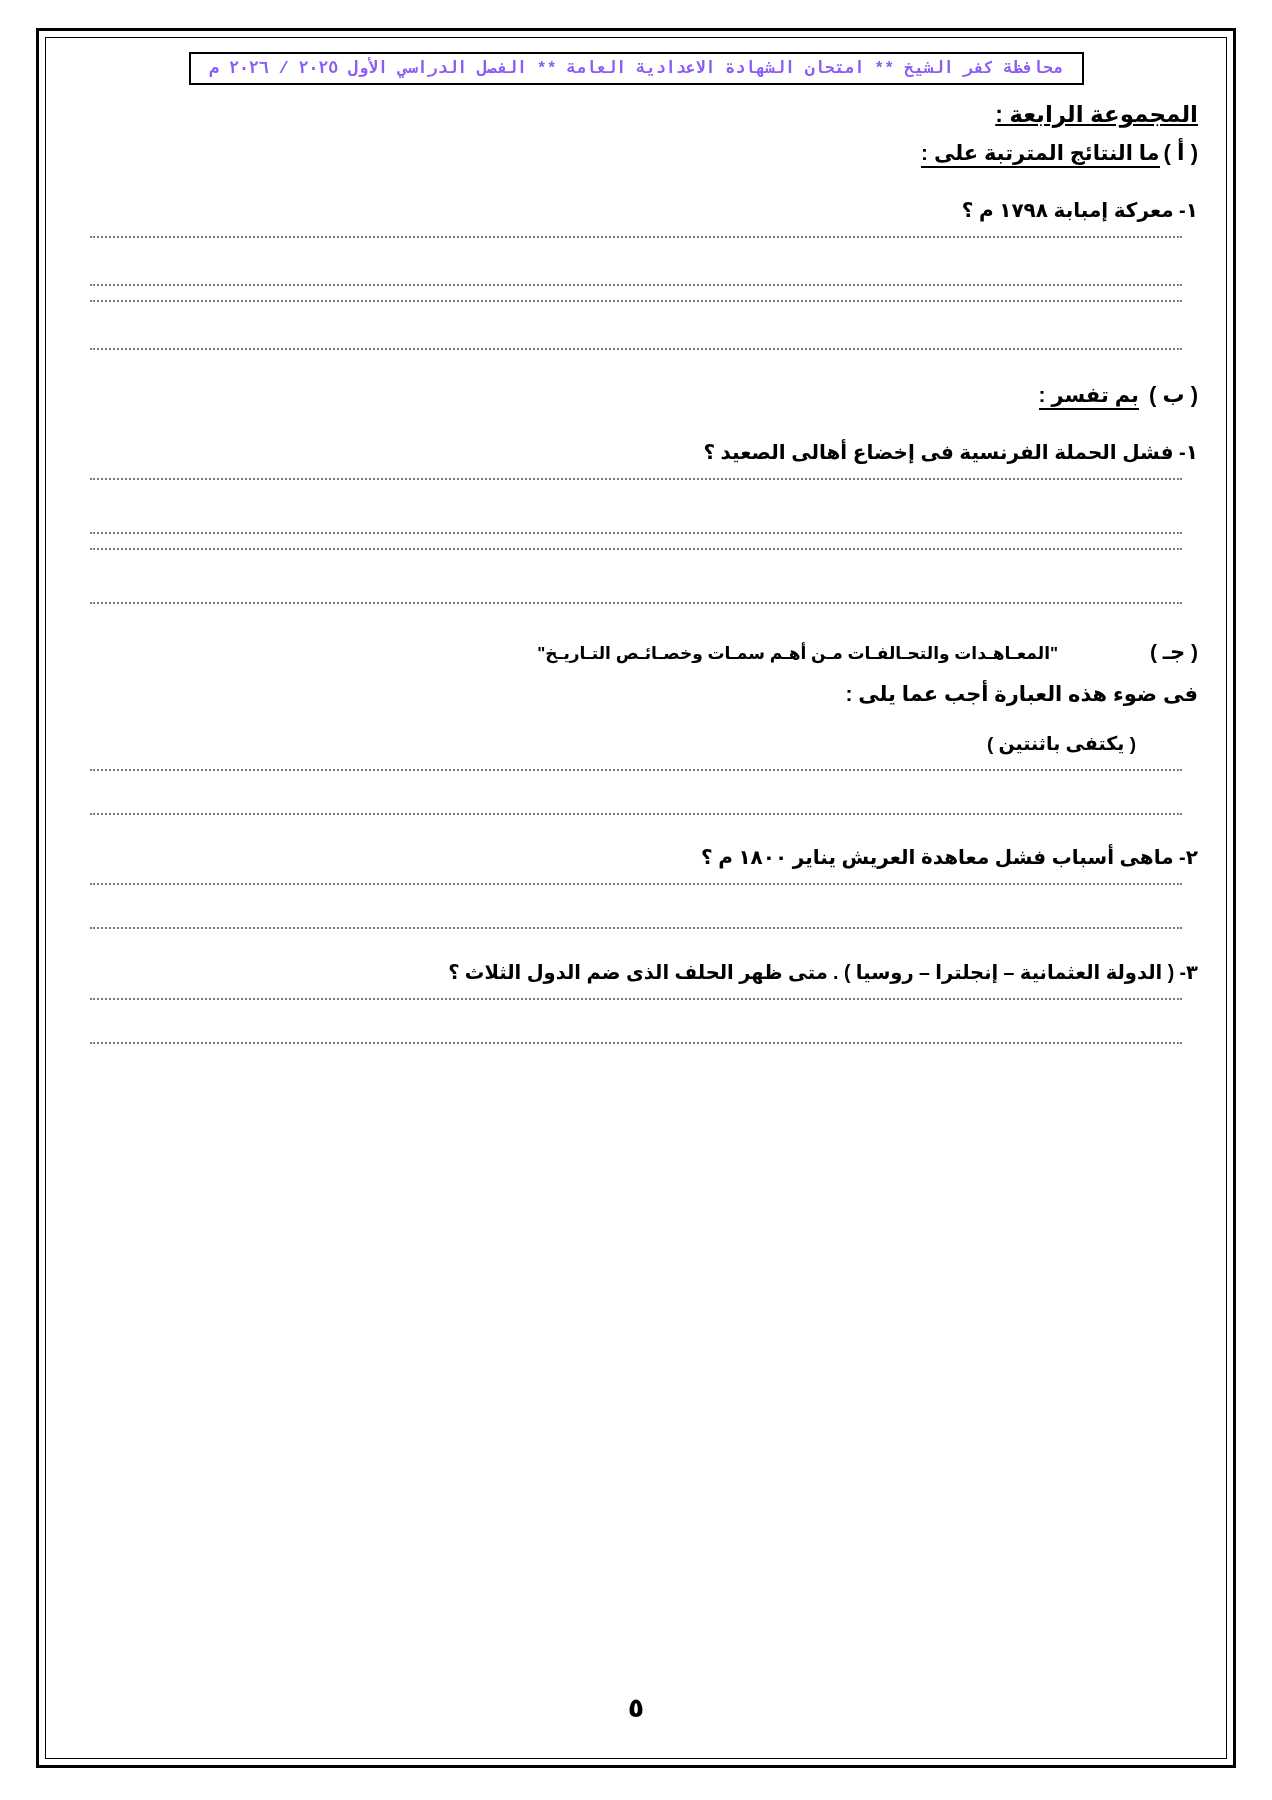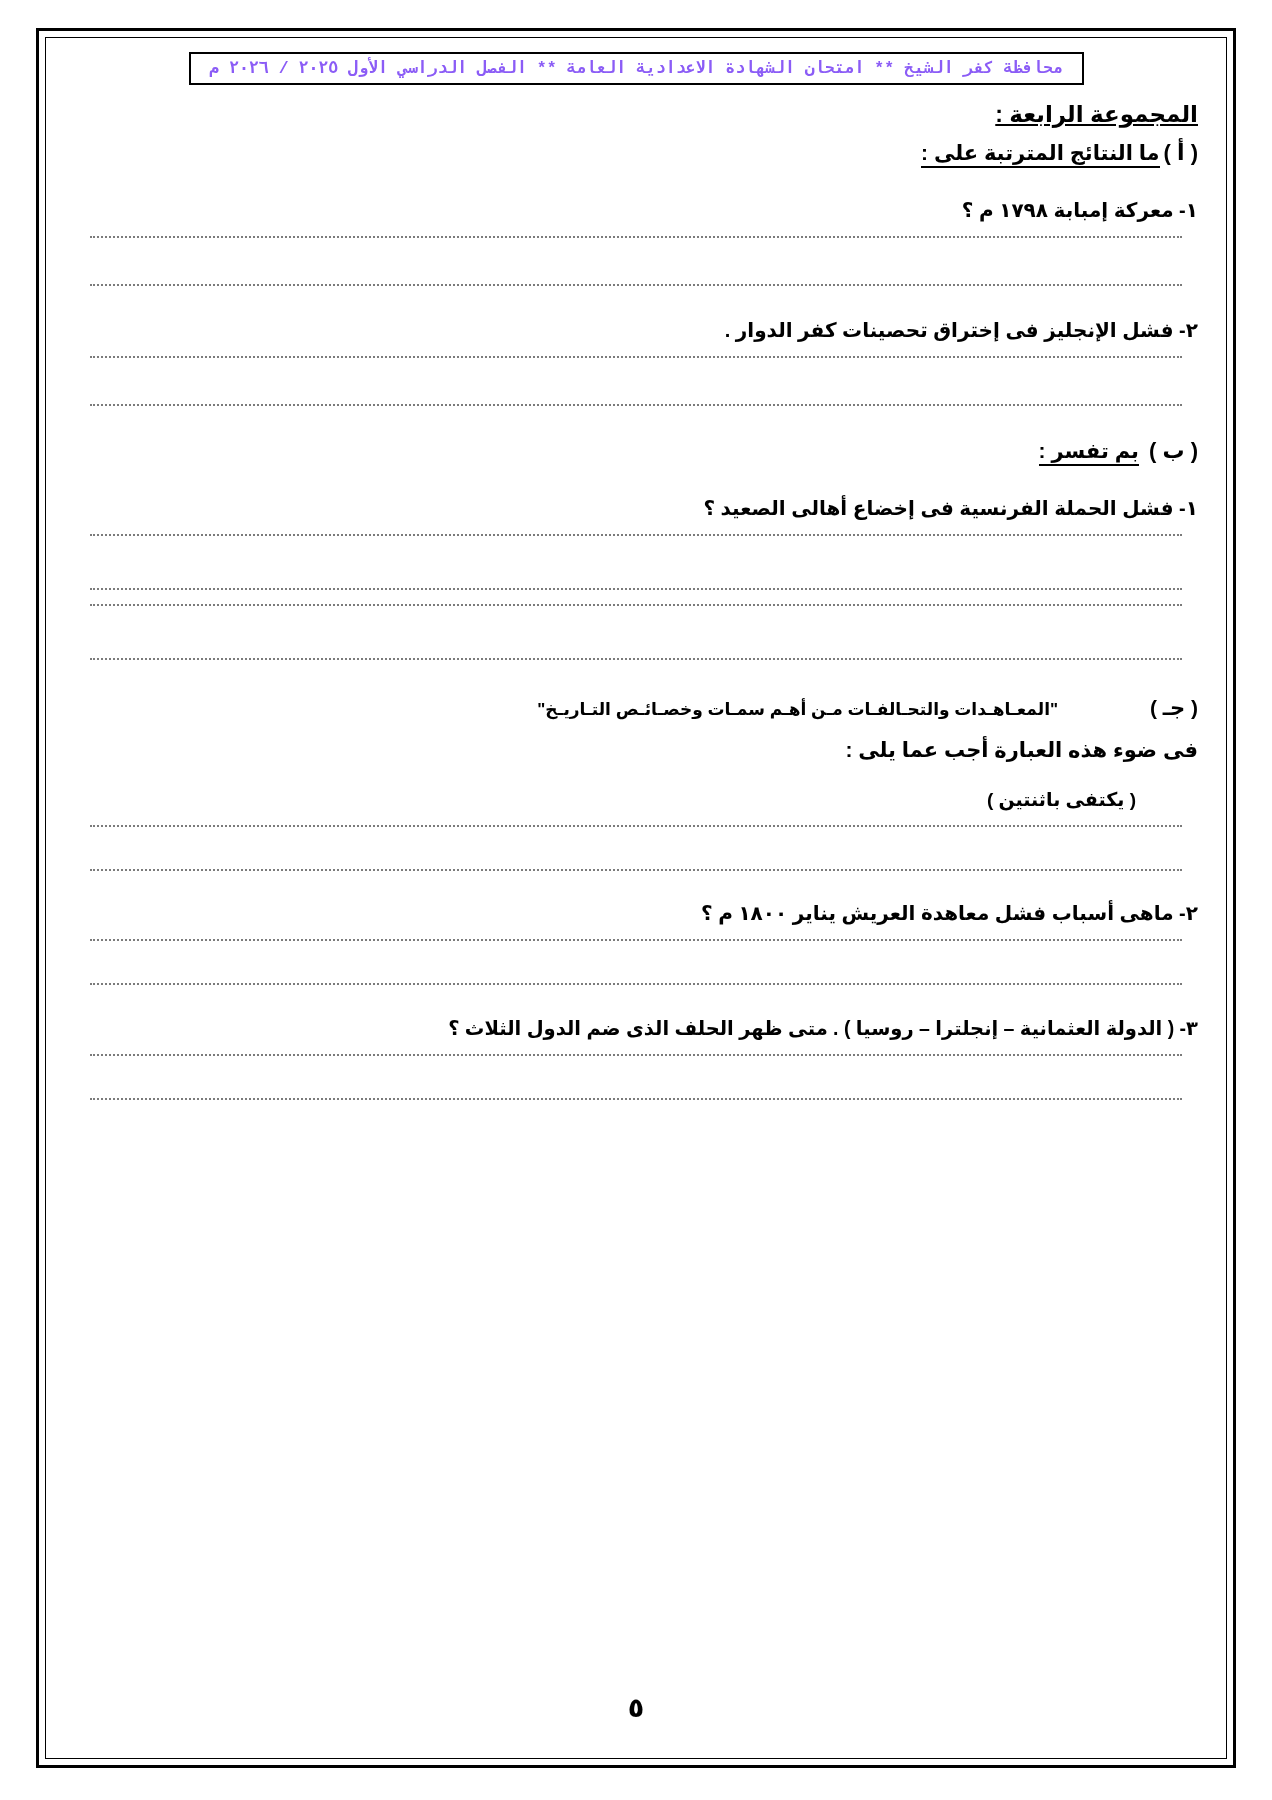--- a/index.html
+++ b/index.html
@@ -197,21 +197,20 @@
         <span class="part-text">ما النتائج المترتبة على   :</span>
       </div>
 
       <div class="q-line" style="margin-top:30px;">١- معركة إمبابة ١٧٩٨ م  ؟</div>
 
       <div class="rules">
         <div class="rule"></div>
         <div class="rule"></div>
       </div>
 
-      <div class="q-line" style="margin-top:32px;">٢- فشل الإنجليز فى إختراق تحصينات كفر الدوار  .</div>
 
       <div class="rules">
         <div class="rule"></div>
         <div class="rule"></div>
       </div>
 
       <div class="part-row" style="margin-top:32px;">
         <span class="part-label">( ب )</span>
         <span class="part-text wide-space">بم تفسر  :</span>
       </div>

